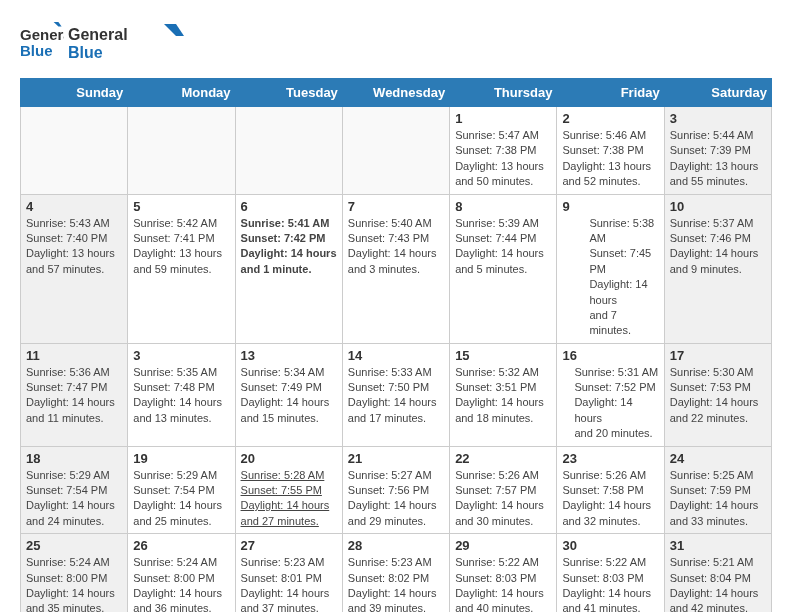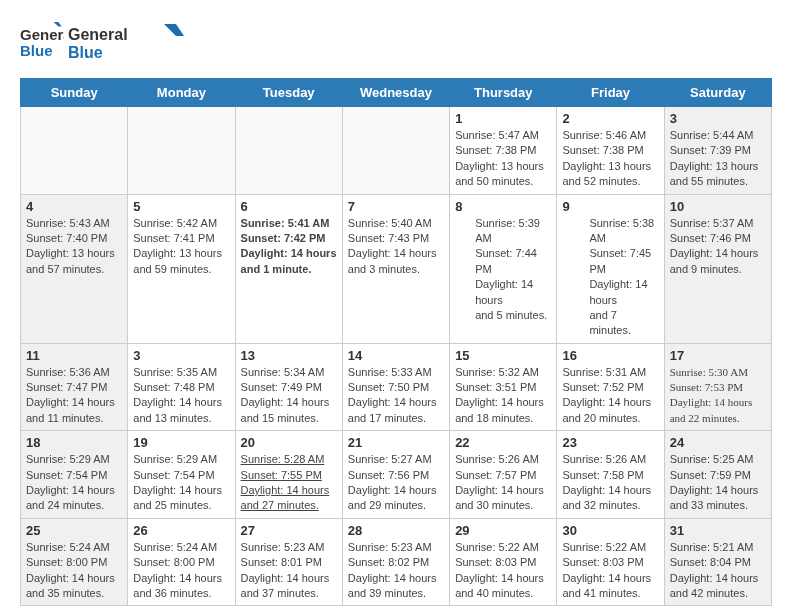--- a/index.html
+++ b/index.html
@@ -4,21 +4,21 @@
   <style>
     * { box-sizing: border-box; margin: 0; padding: 0; }
     body { font-family: Arial, sans-serif; background: #fff; width: 792px; min-height: 612px; }
     .container { padding: 20px 20px 10px 20px; }
     .header { display: flex; justify-content: space-between; align-items: flex-start; margin-bottom: 10px; }
     .logo-wrapper { display: flex; align-items: center; gap: 2px; }
     .title-area { text-align: right; }
     .month-title { font-size: 36px; font-weight: bold; color: #333; }
     .location { font-size: 16px; color: #333; }
     .calendar { width: 100%; border-collapse: collapse; }
-    .calendar th { background: #2c7bb6; color: white; padding: 6px 4px; font-size: 13px; text-align: center; border: 1px solid #2c7bb6; }
+    .calendar th { background: #2c7bb6; color: white; padding: 6px 4px; font-size: 13px; text-align: right; border: 1px solid #2c7bb6; }
     .calendar td { border: 1px solid #ccc; vertical-align: top; padding: 4px 5px; font-size: 10.5px; color: #333; width: 107px; min-height: 80px; background: #fff; }
     .calendar td.empty { background: #f9f9f9; }
     .calendar td.alt { background: #f0f0f0; }
     .day-num { font-size: 13px; font-weight: bold; color: #333; margin-bottom: 2px; }
     .day-info { font-size: 11px; color: #444; line-height: 1.4; }
     tr.week td { height: 80px; }
   </style>
 </head>
 <body>
 
@@ -108,21 +108,21 @@
           </td>
           <td>
             <div class="day-num">7</div>
             <div class="day-info" style="white-space: pre-line;">Sunrise: 5:40 AM
 Sunset: 7:43 PM
 Daylight: 14 hours
 and 3 minutes.</div>
           </td>
           <td>
             <div class="day-num">8</div>
-            <div class="day-info" style="white-space: pre-line; margin-left: 20px;">Sunrise: 5:39 AM
+            <div class="day-info" style="white-space: pre-line;">Sunrise: 5:39 AM
 Sunset: 7:44 PM
 Daylight: 14 hours
 and 5 minutes.</div>
           </td>
           <td>
             <div class="day-num">9</div>
             <div class="day-info" style="white-space: pre-line; margin-left: 27px;">Sunrise: 5:38 AM
 Sunset: 7:45 PM
 Daylight: 14 hours
 and 7 minutes.</div>
@@ -166,28 +166,28 @@
           </td>
           <td>
             <div class="day-num">15</div>
             <div class="day-info" style="white-space: pre-line;">Sunrise: 5:32 AM
 Sunset: 3:51 PM
 Daylight: 14 hours
 and 18 minutes.</div>
           </td>
           <td>
             <div class="day-num">16</div>
-            <div class="day-info" style="white-space: pre-line;">Sunrise: 5:31 AM
+            <div class="day-info" style="white-space: pre-line; margin-left: 12px;">Sunrise: 5:31 AM
 Sunset: 7:52 PM
 Daylight: 14 hours
 and 20 minutes.</div>
           </td>
           <td class="alt">
             <div class="day-num">17</div>
-            <div class="day-info" style="white-space: pre-line; font-family: Liberation Serif, serif;">Sunrise: 5:30 AM
+            <div class="day-info" style="white-space: pre-line;">Sunrise: 5:30 AM
 Sunset: 7:53 PM
 Daylight: 14 hours
 and 22 minutes.</div>
           </td>
         </tr>
         <tr class="week">
           <td class="alt">
             <div class="day-num">18</div>
             <div class="day-info" style="white-space: pre-line;">Sunrise: 5:29 AM
 Sunset: 7:54 PM

